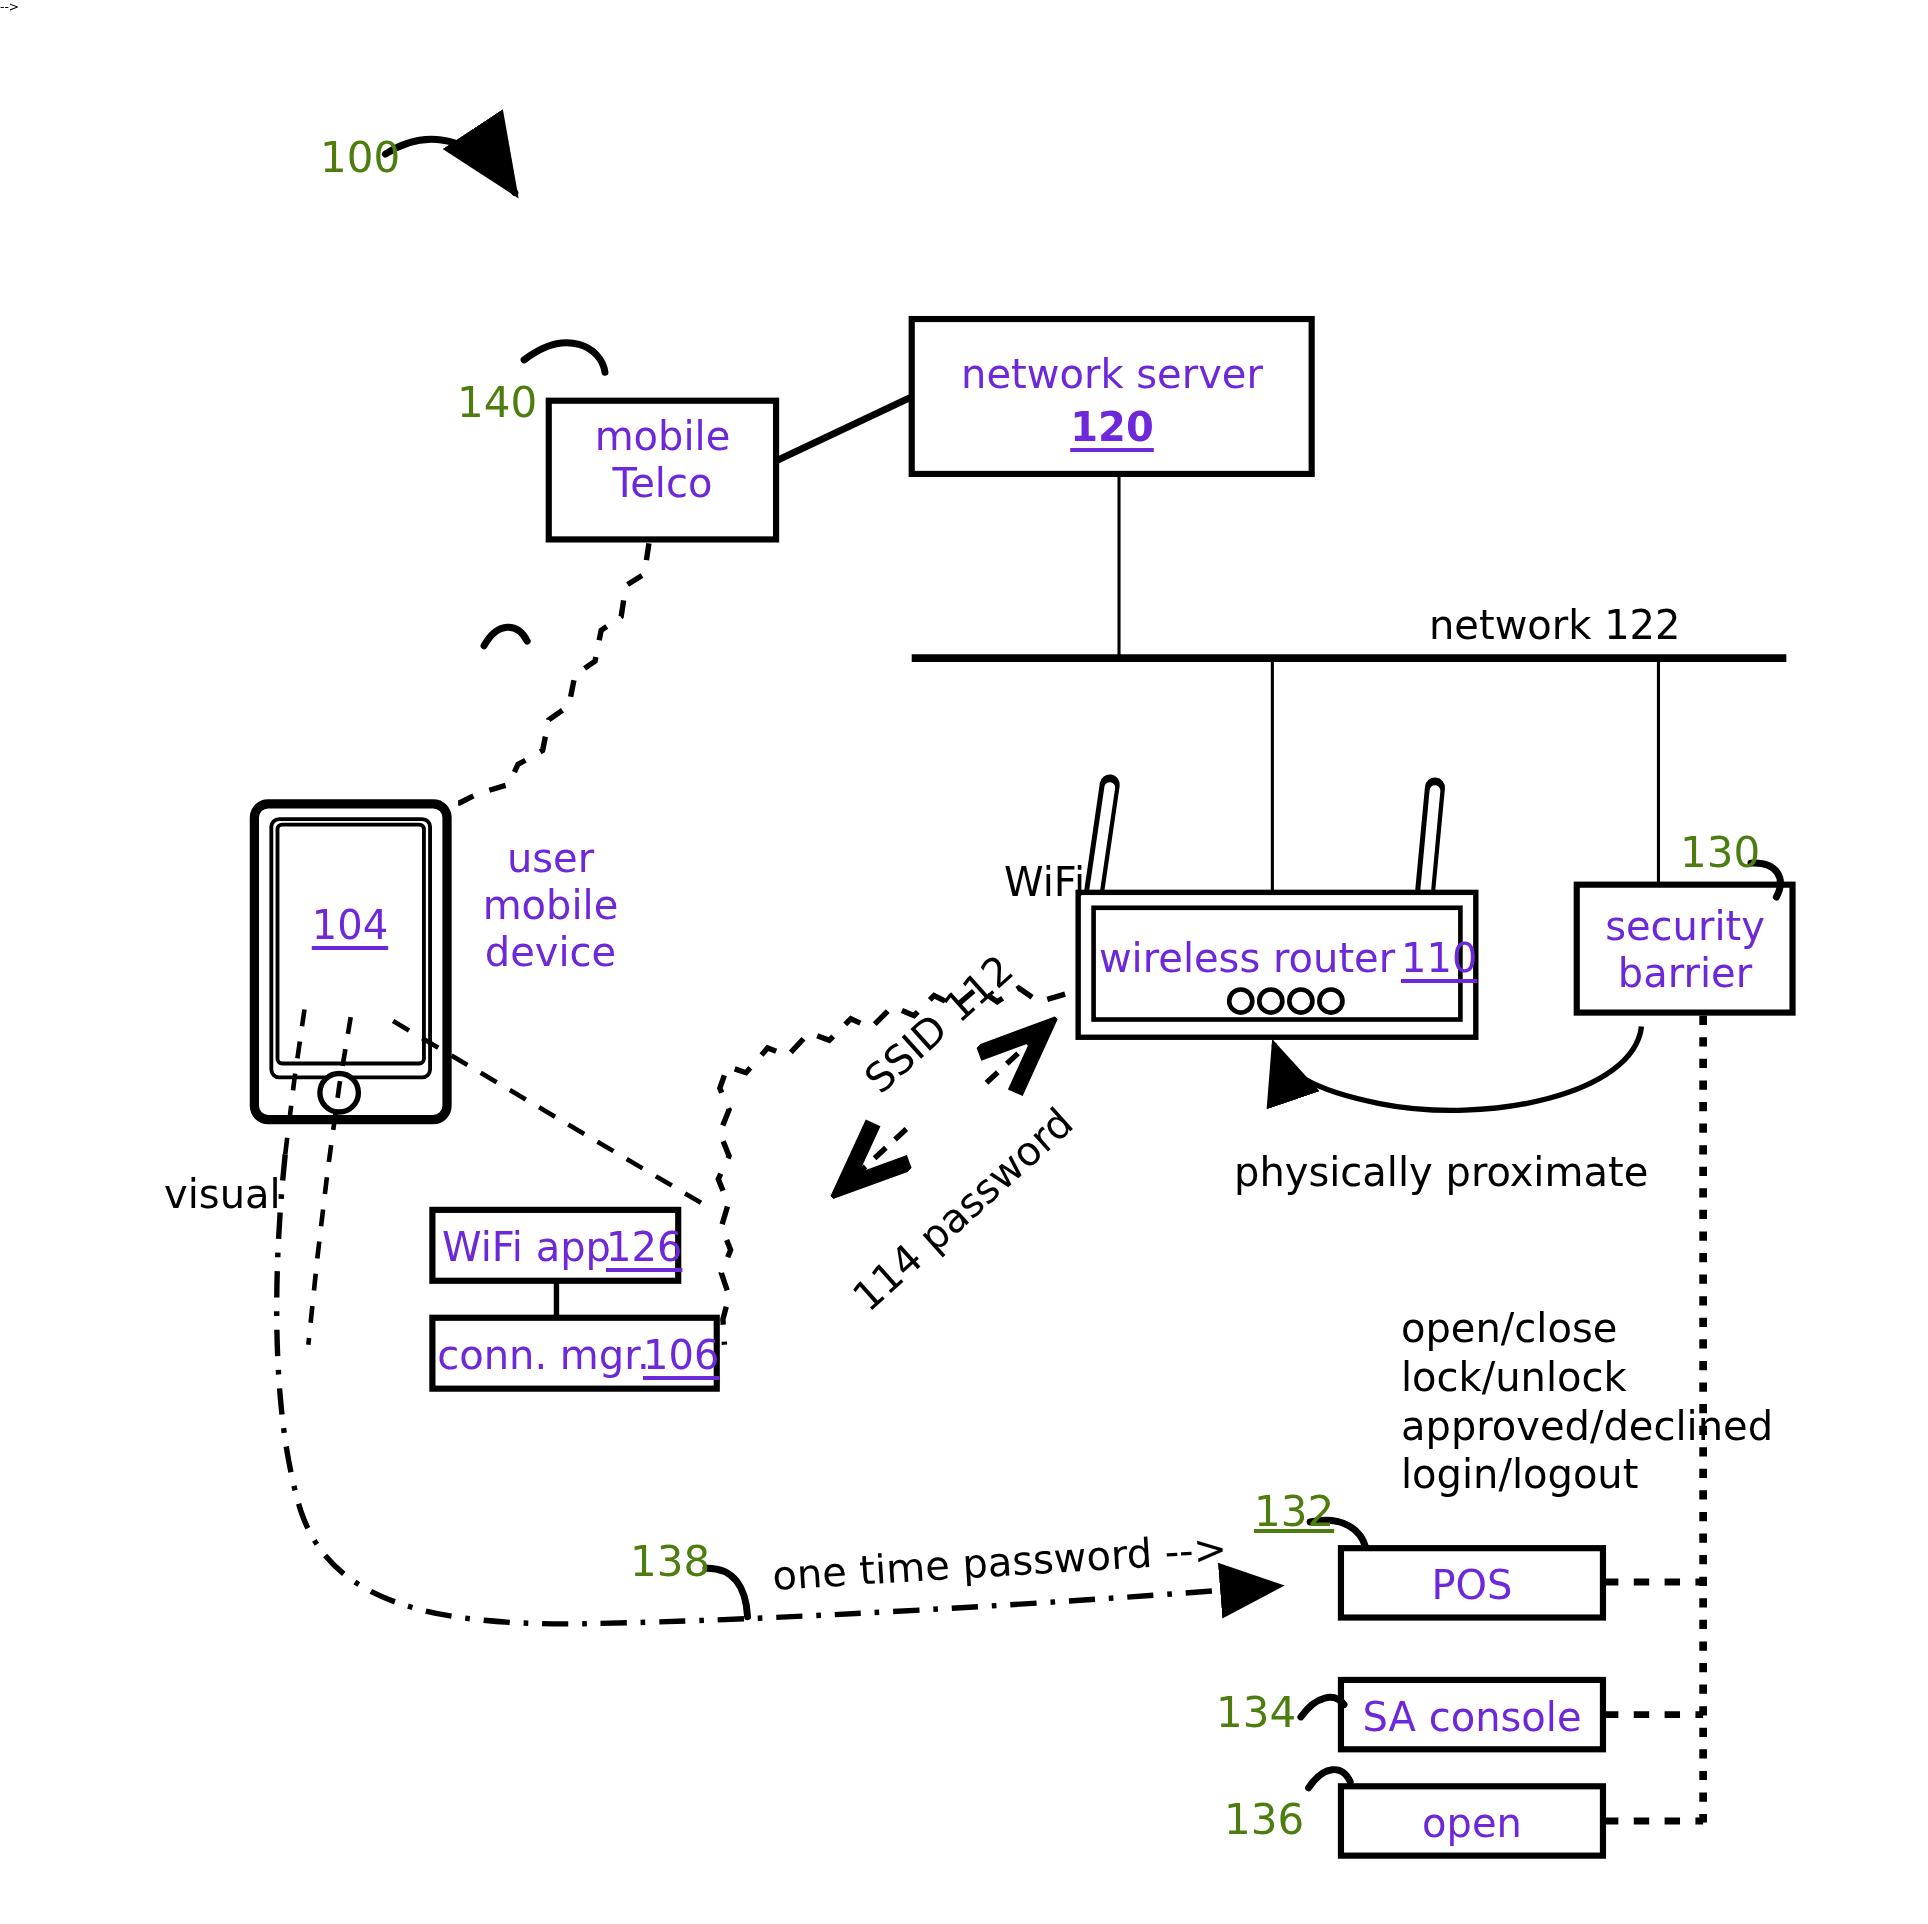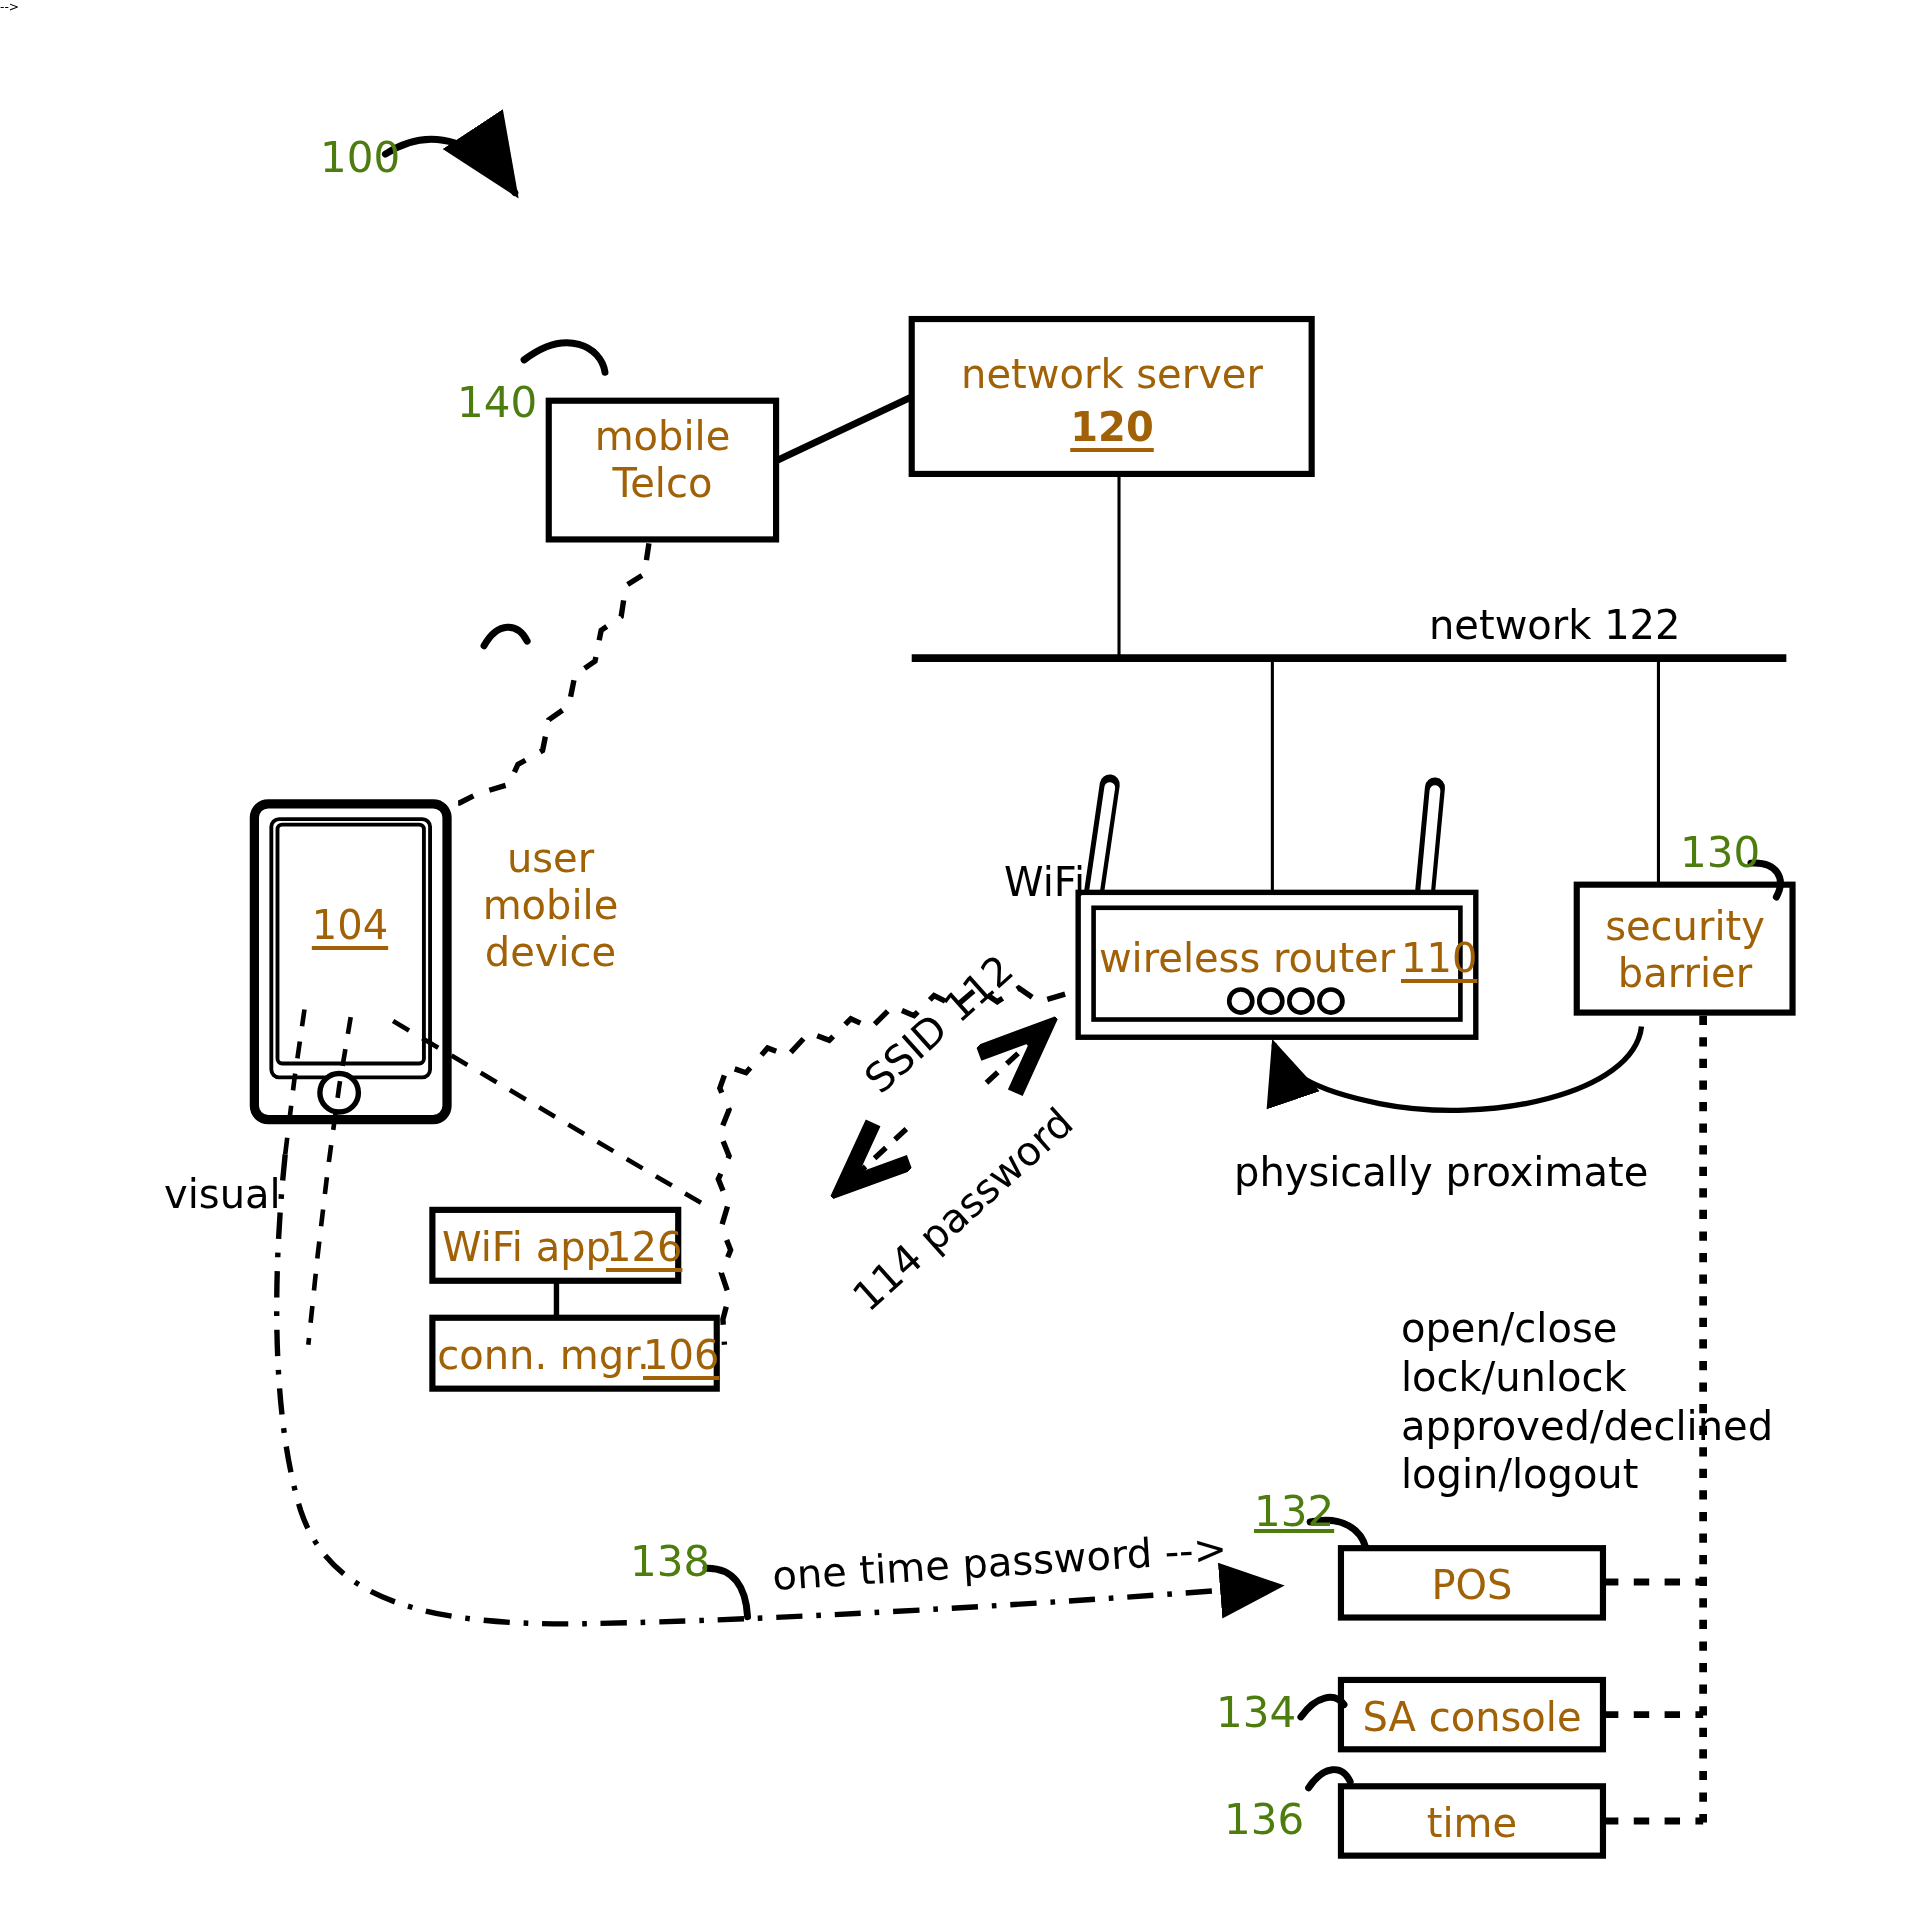--- a/index.html
+++ b/index.html
@@ -18,21 +18,21 @@
   svg.layer {
     position: absolute;
     top: 0; left: 0;
     width: 1929px;
     height: 1925px;
     pointer-events: none;
   }
   .boxlabel {
     position: absolute;
     text-align: center;
-    color: #a16207;
+    color: #6d28d9;
     font-family: "DejaVu Sans", sans-serif;
     line-height: 1.18;
     white-space: pre-line;
   }
   .freetext {
     position: absolute;
     color: #000;
     font-family: "DejaVu Sans", sans-serif;
     line-height: 1.22;
     white-space: pre-line;
@@ -238,16 +238,16 @@
   
   <div class="refnum" style="left:1216px; top:1688px; font-size:42px;">134</div>
 
   
   <div class="boxlabel" style="left:1341px; top:1694px; width:262px; font-size:40px;">SA console</div>
 
   
   <div class="refnum" style="left:1224px; top:1795px; font-size:42px;">136</div>
 
   
-  <div class="boxlabel" style="left:1341px; top:1800px; width:262px; font-size:40px;">time</div>
+  <div class="boxlabel" style="left:1341px; top:1800px; width:262px; font-size:40px;">open</div>
 
 </div>
 
 
 </body></html>

